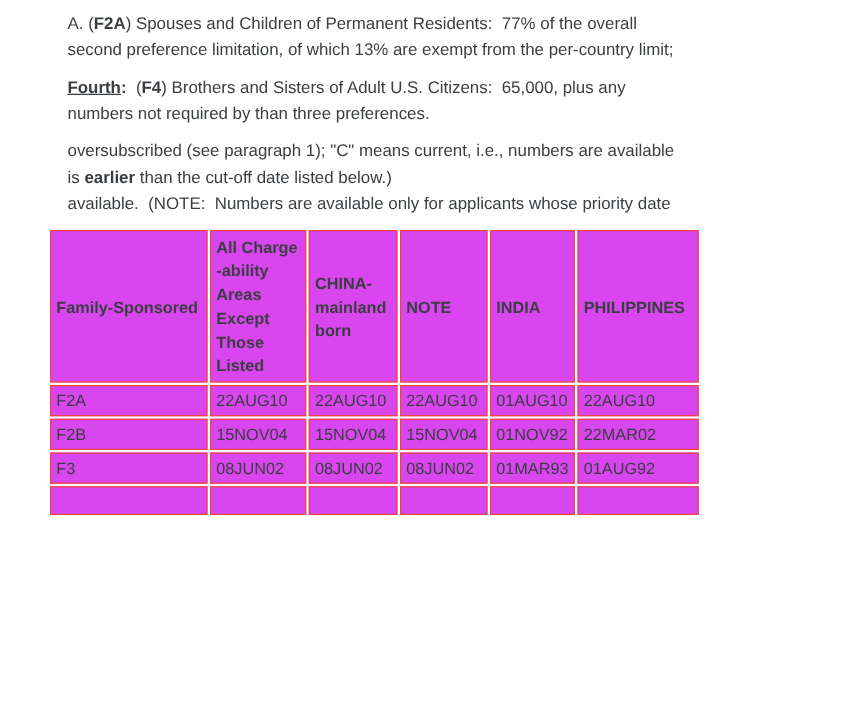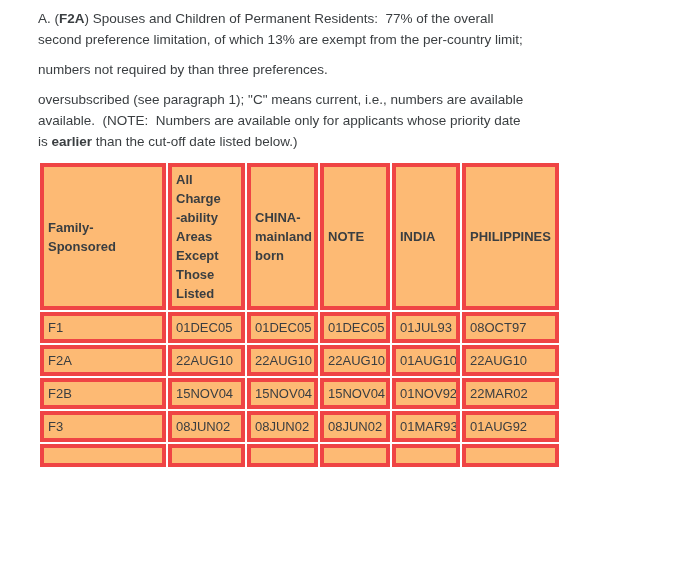--- a/index.html
+++ b/index.html
@@ -11,42 +11,42 @@
     width: 680px;
     height: 561px;
     overflow: hidden;
     font-family: "Liberation Sans", sans-serif;
     color: #3a3e41;
   }
   #doc {
     padding: 8px 0 0 38px;
   }
   .para {
-    margin: 0 0 9px 0;
+    margin: 0 0 9px 16px;
     font-size: 13.5px;
     line-height: 21px;
   }
   .line {
     white-space: pre;
   }
   .b { font-weight: bold; }
   .u { text-decoration: underline; }
 
   table.cutoff {
     border-collapse: separate;
     border-spacing: 2px;
     table-layout: fixed;
     width: 523px;
     font-size: 13px;
     color: #3a3e41;
     margin-top: 5px;
   }
   table.cutoff th, table.cutoff td {
-    border: 4px solid #ef4444;
-    background: #fdba74;
+    border: 1px solid #ef4444;
+    background: #d946ef;
     box-sizing: border-box;
     text-align: left;
     vertical-align: middle;
     font-weight: normal;
     padding: 3px 4px;
     overflow: hidden;
   }
   table.cutoff th {
     font-weight: bold;
     white-space: pre-line;
@@ -67,26 +67,27 @@
 </head>
 <body>
 
 <div id="doc">
   <div id="paragraphs">
       <div class="para">
         <div class="line"><span>A. (</span><span class="b">F2A</span><span>) Spouses and Children of Permanent Residents:  77% of the overall</span></div>
         <div class="line"><span>second preference limitation, of which 13% are exempt from the per-country limit;</span></div>
       </div>
       <div class="para">
+        <div class="line"><span class="b u">Fourth</span><span class="b">:</span><span>  (</span><span class="b">F4</span><span>) Brothers and Sisters of Adult U.S. Citizens:  65,000, plus any</span></div>
         <div class="line"><span>numbers not required by than three preferences.</span></div>
       </div>
       <div class="para">
         <div class="line"><span>oversubscribed (see paragraph 1); "C" means current, i.e., numbers are available</span></div>
+        <div class="line"><span>is </span><span class="b">earlier</span><span> than the cut-off date listed below.)</span></div>
         <div class="line"><span>available.  (NOTE:  Numbers are available only for applicants whose priority date</span></div>
-        <div class="line"><span>is </span><span class="b">earlier</span><span> than the cut-off date listed below.)</span></div>
       </div>
     </div>
   <table class="cutoff">
     <colgroup>
         <col class="col0">
         <col class="col1">
         <col class="col2">
         <col class="col3">
         <col class="col4">
         <col class="col5">
@@ -99,28 +100,20 @@
 Areas
 Except
 Those
 Listed</th>
           <th>CHINA-
 mainland
 born</th>
           <th>NOTE</th>
           <th>INDIA</th>
           <th>PHILIPPINES</th>
-        </tr>
-        <tr>
-          <td>F1</td>
-          <td>01DEC05</td>
-          <td>01DEC05</td>
-          <td>01DEC05</td>
-          <td>01JUL93</td>
-          <td>08OCT97</td>
         </tr>
         <tr>
           <td>F2A</td>
           <td>22AUG10</td>
           <td>22AUG10</td>
           <td>22AUG10</td>
           <td>01AUG10</td>
           <td>22AUG10</td>
         </tr>
         <tr>

